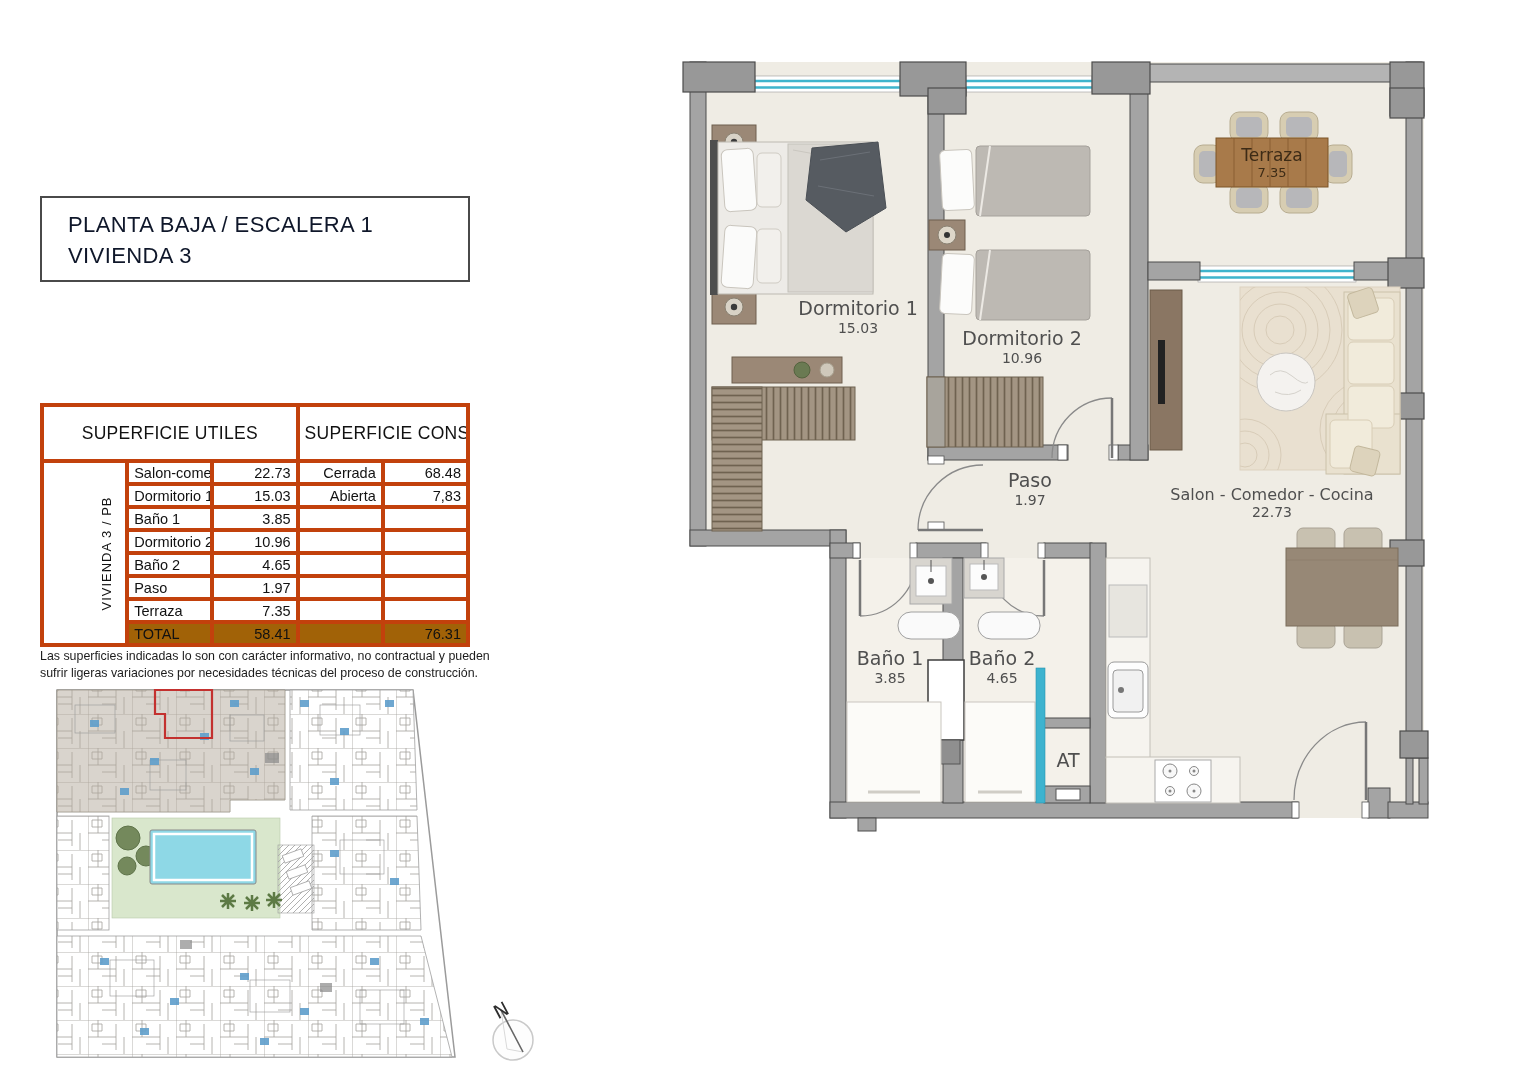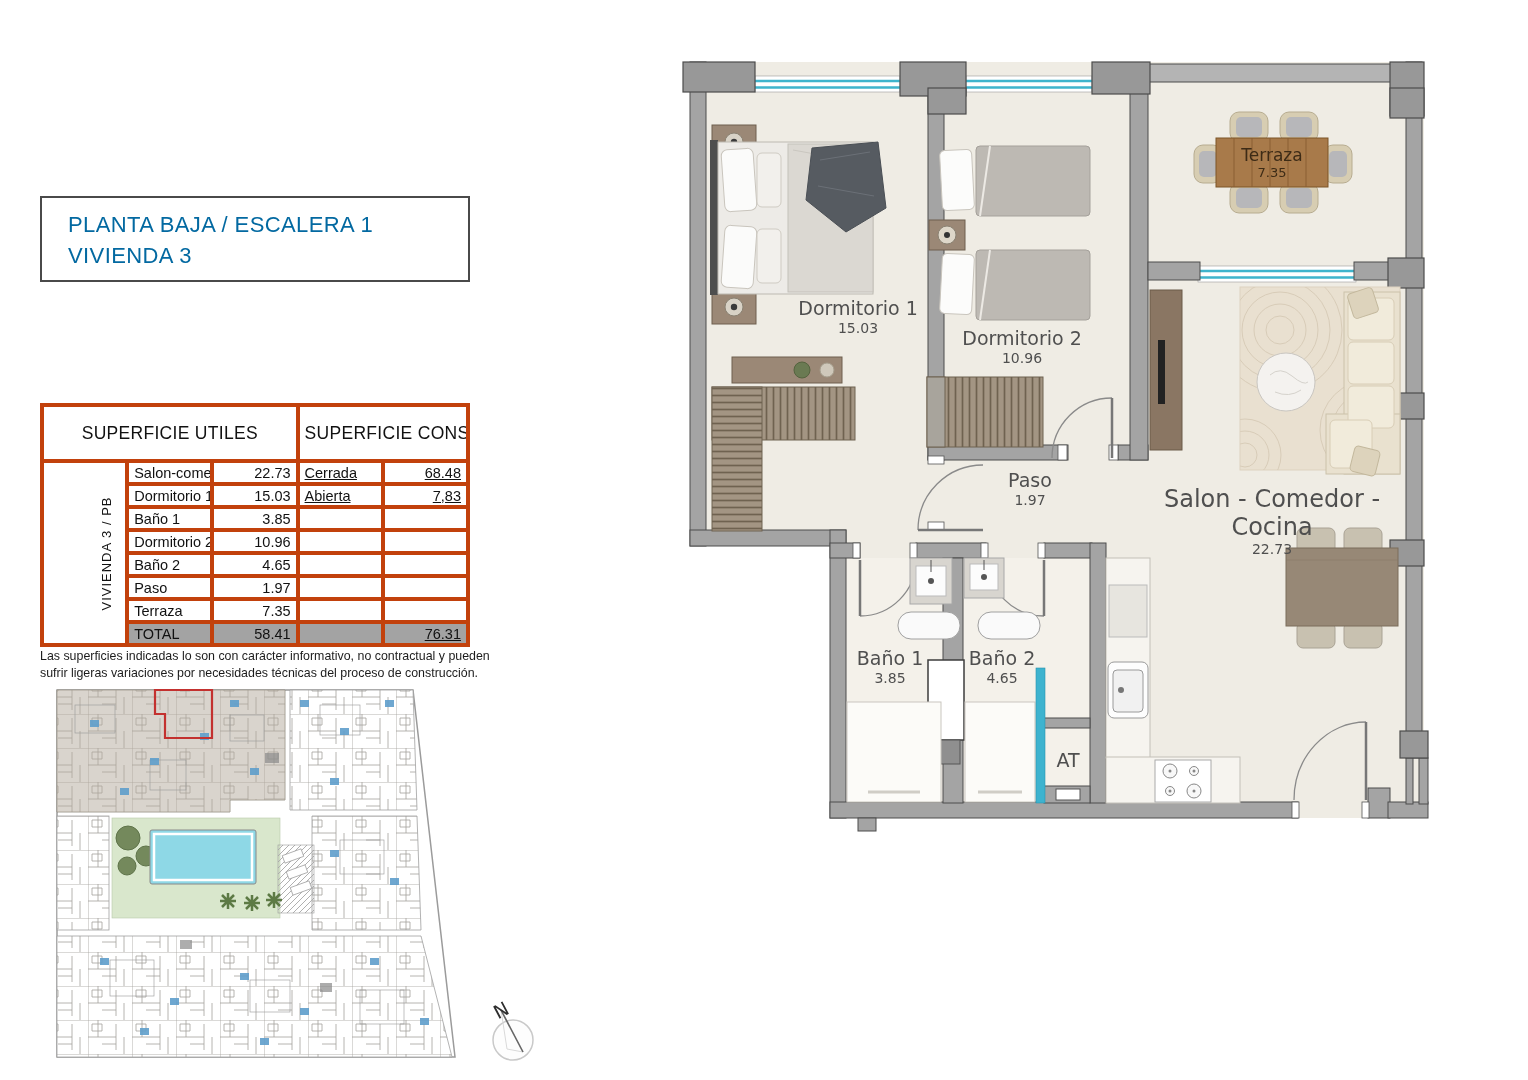--- a/index.html
+++ b/index.html
@@ -2,43 +2,43 @@
 <html><head>
 <meta charset="utf-8">
 <style>
   html,body{margin:0;padding:0;background:#fff;}
   .canvas{position:relative;width:1528px;height:1080px;background:#fff;overflow:hidden;
           font-family:"Liberation Sans",sans-serif;}
   .plan-svg{position:absolute;left:0;top:0;}
 
   .title-box{position:absolute;left:40px;top:196px;width:430px;height:86px;box-sizing:border-box;
              border:2px solid #4a4a4a;padding:11px 0 0 26px;font-size:22px;line-height:31px;
-             color:#0369a1;letter-spacing:.4px;}
+             color:#0f172a;letter-spacing:.4px;}
 
   .areas-table{position:absolute;left:40px;top:403px;width:430px;border-collapse:collapse;
                table-layout:fixed;font-size:14.5px;color:#111;background:#fff;}
   .areas-table td,.areas-table th{border:4px solid #c2410c;padding:0 5px;height:19px;
                overflow:hidden;white-space:nowrap;font-weight:normal;}
   .areas-table th{height:52px;font-size:17.5px;letter-spacing:.3px;}
   .areas-table .vert{width:38px;text-align:center;font-size:13px;letter-spacing:1px;}
   .areas-table .vert span{display:inline-block;transform:rotate(-90deg);white-space:nowrap;}
   .c-name{width:152px;text-align:left;padding-left:4px;}
   .c-val{width:57px;text-align:right;}
-  .c-blabel{width:132px;text-decoration:underline;}
-  .c-bval{width:51px;text-align:right;text-decoration:underline;}
-  .total-row td{background:#a3a3a3;margin-top:32px;}
+  .c-blabel{width:132px;text-align:right;}
+  .c-bval{width:51px;text-align:right;}
+  .total-row td{background:#a16207;margin-top:32px;}
 
   .disclaimer{position:absolute;left:40px;top:648px;width:466px;font-size:12.4px;
               line-height:16.5px;color:#1c1c1c;}
 
   .rlabel{position:absolute;transform:translateX(-50%);text-align:center;
           font-family:"DejaVu Sans",sans-serif;color:#4f4f4f;line-height:1.15;}
   .rlabel .nm{display:block;font-size:19px;}
   .rlabel .ar{display:block;font-size:14px;}
-  .rlabel.salon .nm{font-size:24px;}
+  .rlabel.salon .nm{font-size:16px;}
   .rlabel.terraza{color:#3d2b16;}
   .rlabel.terraza .nm{font-size:17px;}
   .rlabel.terraza .ar{font-size:13px;}
   .rlabel.at .nm{font-size:19px;margin-top:12px;}
 
   .compass-n{position:absolute;left:494px;top:999px;font-family:"DejaVu Sans",sans-serif;
              font-size:19px;color:#2e2e2e;transform:rotate(-28deg);}
 </style>
 </head>
 <body>

